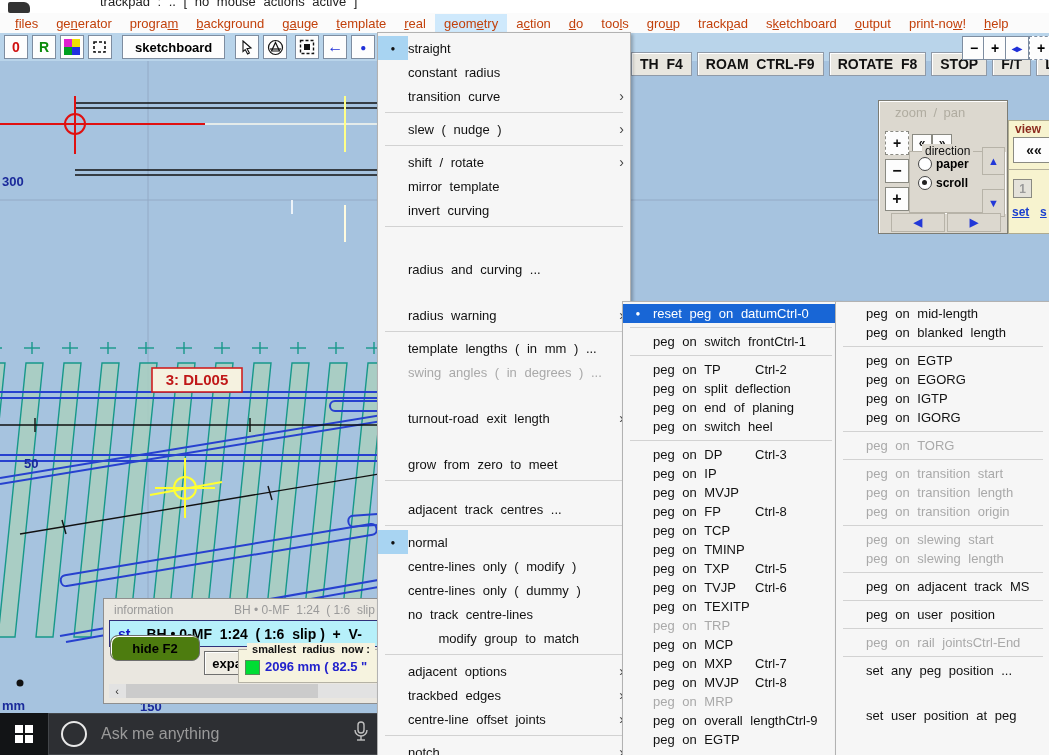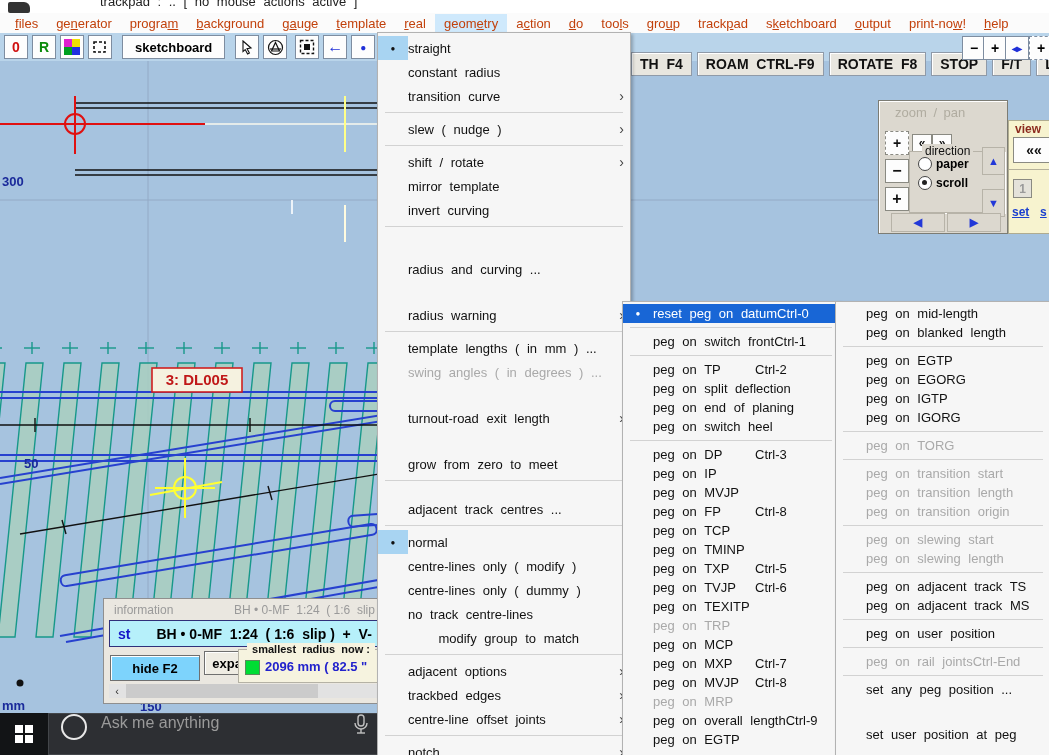--- a/index.html
+++ b/index.html
@@ -70,21 +70,21 @@
   #viewpanel .link{color:#1a3fcf;text-decoration:underline;font-size:12px;font-weight:bold;}
   
   #infopanel{left:103px;top:598px;width:287px;height:104px;background:#eae7e0;
              border:1px solid #8f8f8f;overflow:hidden;}
   #infopanel .hdr{position:absolute;left:0;top:0;width:100%;height:20px;font-size:12px;color:#9a9a9a;}
   #infopanel .hdr .h1{position:absolute;left:10px;top:4px;}
   #infopanel .hdr .h2{position:absolute;left:130px;top:4px;white-space:pre;}
   #cyanbar{position:absolute;left:5px;top:21px;width:276px;height:25px;background:#b6f0fa;
            border:1px solid #30307a;display:flex;align-items:center;white-space:pre;overflow:hidden;}
   #cyanbar .pre{color:#1414c8;font-weight:bold;font-size:14px;margin-left:8px;}
-  #cyanbar .val{color:#000;font-weight:bold;font-size:14px;margin-left:26px;text-align:center;}
+  #cyanbar .val{color:#000;font-weight:bold;font-size:14px;margin-left:16px;text-align:center;}
   .ibtn{position:absolute;height:24px;border:1px solid #6f6f6f;display:flex;align-items:center;
         justify-content:center;font-size:13px;font-weight:bold;box-shadow:inset 1px 1px 0 #fff;}
   #radiusbox{position:absolute;left:134px;top:50px;width:150px;height:32px;background:#f6f3df;
              border:1px solid #b5b2a5;padding-left:15px;}
   #radiusbox .gtitle{position:absolute;left:8px;top:-7px;background:#f6f3df;padding:0 2px;
                      font-size:11px;font-weight:bold;color:#111;white-space:pre;}
   #radiusbox .swatch{position:absolute;left:6px;top:10px;width:13px;height:13px;background:#00dd33;
                      border:1px solid #5a8a5a;}
   #radiusbox .rval{position:absolute;left:26px;top:9px;color:#2222cc;font-weight:bold;font-size:13px;
                    white-space:pre;}
@@ -93,21 +93,21 @@
                    display:flex;align-items:center;justify-content:center;}
   #iscroll .thumb{position:absolute;left:17px;top:0px;width:192px;height:14px;background:#cbcbcb;}
   
   #taskbar{position:absolute;left:0;top:713px;width:1049px;height:42px;background:#26282b;z-index:6;}
   #startbtn{position:absolute;left:0;top:0;width:48px;height:42px;background:#121416;
             display:flex;align-items:center;justify-content:center;}
   .winlogo{width:18px;height:18px;display:grid;grid-template-columns:8px 8px;
            grid-template-rows:8px 8px;gap:2px;}
   .winlogo div{background:#fff;}
   #searchbox{position:absolute;left:48px;top:0;width:332px;height:42px;background:#2d2f33;
-             border:1px solid #43464a;box-sizing:border-box;display:flex;align-items:flex-start;}
+             border:1px solid #43464a;box-sizing:border-box;display:flex;align-items:center;}
   #cortana-ring{width:22px;height:22px;border:2.5px solid #e8e8e8;border-radius:50%;
                 margin-left:12px;flex:none;}
   #searchtext{margin-left:14px;color:#9a9a9a;font-size:16px;flex:1;}
   #micicon{margin-right:10px;flex:none;}
 </style>
 </head>
 <body>
 
 <div id="canvas">
 <svg width="1049" height="652" viewBox="0 61 1049 652" xmlns="http://www.w3.org/2000/svg">
@@ -400,21 +400,21 @@
 
 <div id="infopanel" class="panel">
   <div class="hdr">
     <span class="h1">information</span>
     <span class="h2">BH • 0-MF  1:24  ( 1:6  slip )  +  V</span>
   </div>
   <div id="cyanbar">
     <span class="pre">st</span>
     <span class="val">BH • 0-MF  1:24  ( 1:6  slip )  +  V-</span>
   </div>
-  <span class="ibtn" style="left:6px;top:56px;width:88px;background:#7dd3fc;">hide  F2</span>
+  <span class="ibtn" style="left:6px;top:36px;width:88px;background:#4d7c0f;border-radius:8px;">hide  F2</span>
   <span class="ibtn" style="left:100px;top:52px;width:60px;background:#efece3;height:22px;">expand</span>
   <div id="radiusbox">
     <span class="gtitle"> smallest  radius  now : </span>
     <span class="swatch"></span>
     <span class="rval">2096 mm ( 82.5 "</span>
   </div>
   <div id="iscroll">
     <span class="larrow">‹</span>
     <span class="thumb"></span>
   </div>
@@ -781,26 +781,20 @@
       <span class="mi-short"></span>
       <span class="mi-arrow"></span>
     </div>
     <div class="mrow disabled">
       <span class="mi-icon"></span>
       <span class="mi-label">peg on slewing length</span>
       <span class="mi-short"></span>
       <span class="mi-arrow"></span>
     </div>
     <div class="msep"></div>
-    <div class="mrow">
-      <span class="mi-icon"></span>
-      <span class="mi-label">peg on adjacent track TS</span>
-      <span class="mi-short"></span>
-      <span class="mi-arrow"></span>
-    </div>
     <div class="mrow">
       <span class="mi-icon"></span>
       <span class="mi-label">peg on adjacent track MS</span>
       <span class="mi-short"></span>
       <span class="mi-arrow"></span>
     </div>
     <div class="msep"></div>
     <div class="mrow">
       <span class="mi-icon"></span>
       <span class="mi-label">peg on user position</span>

